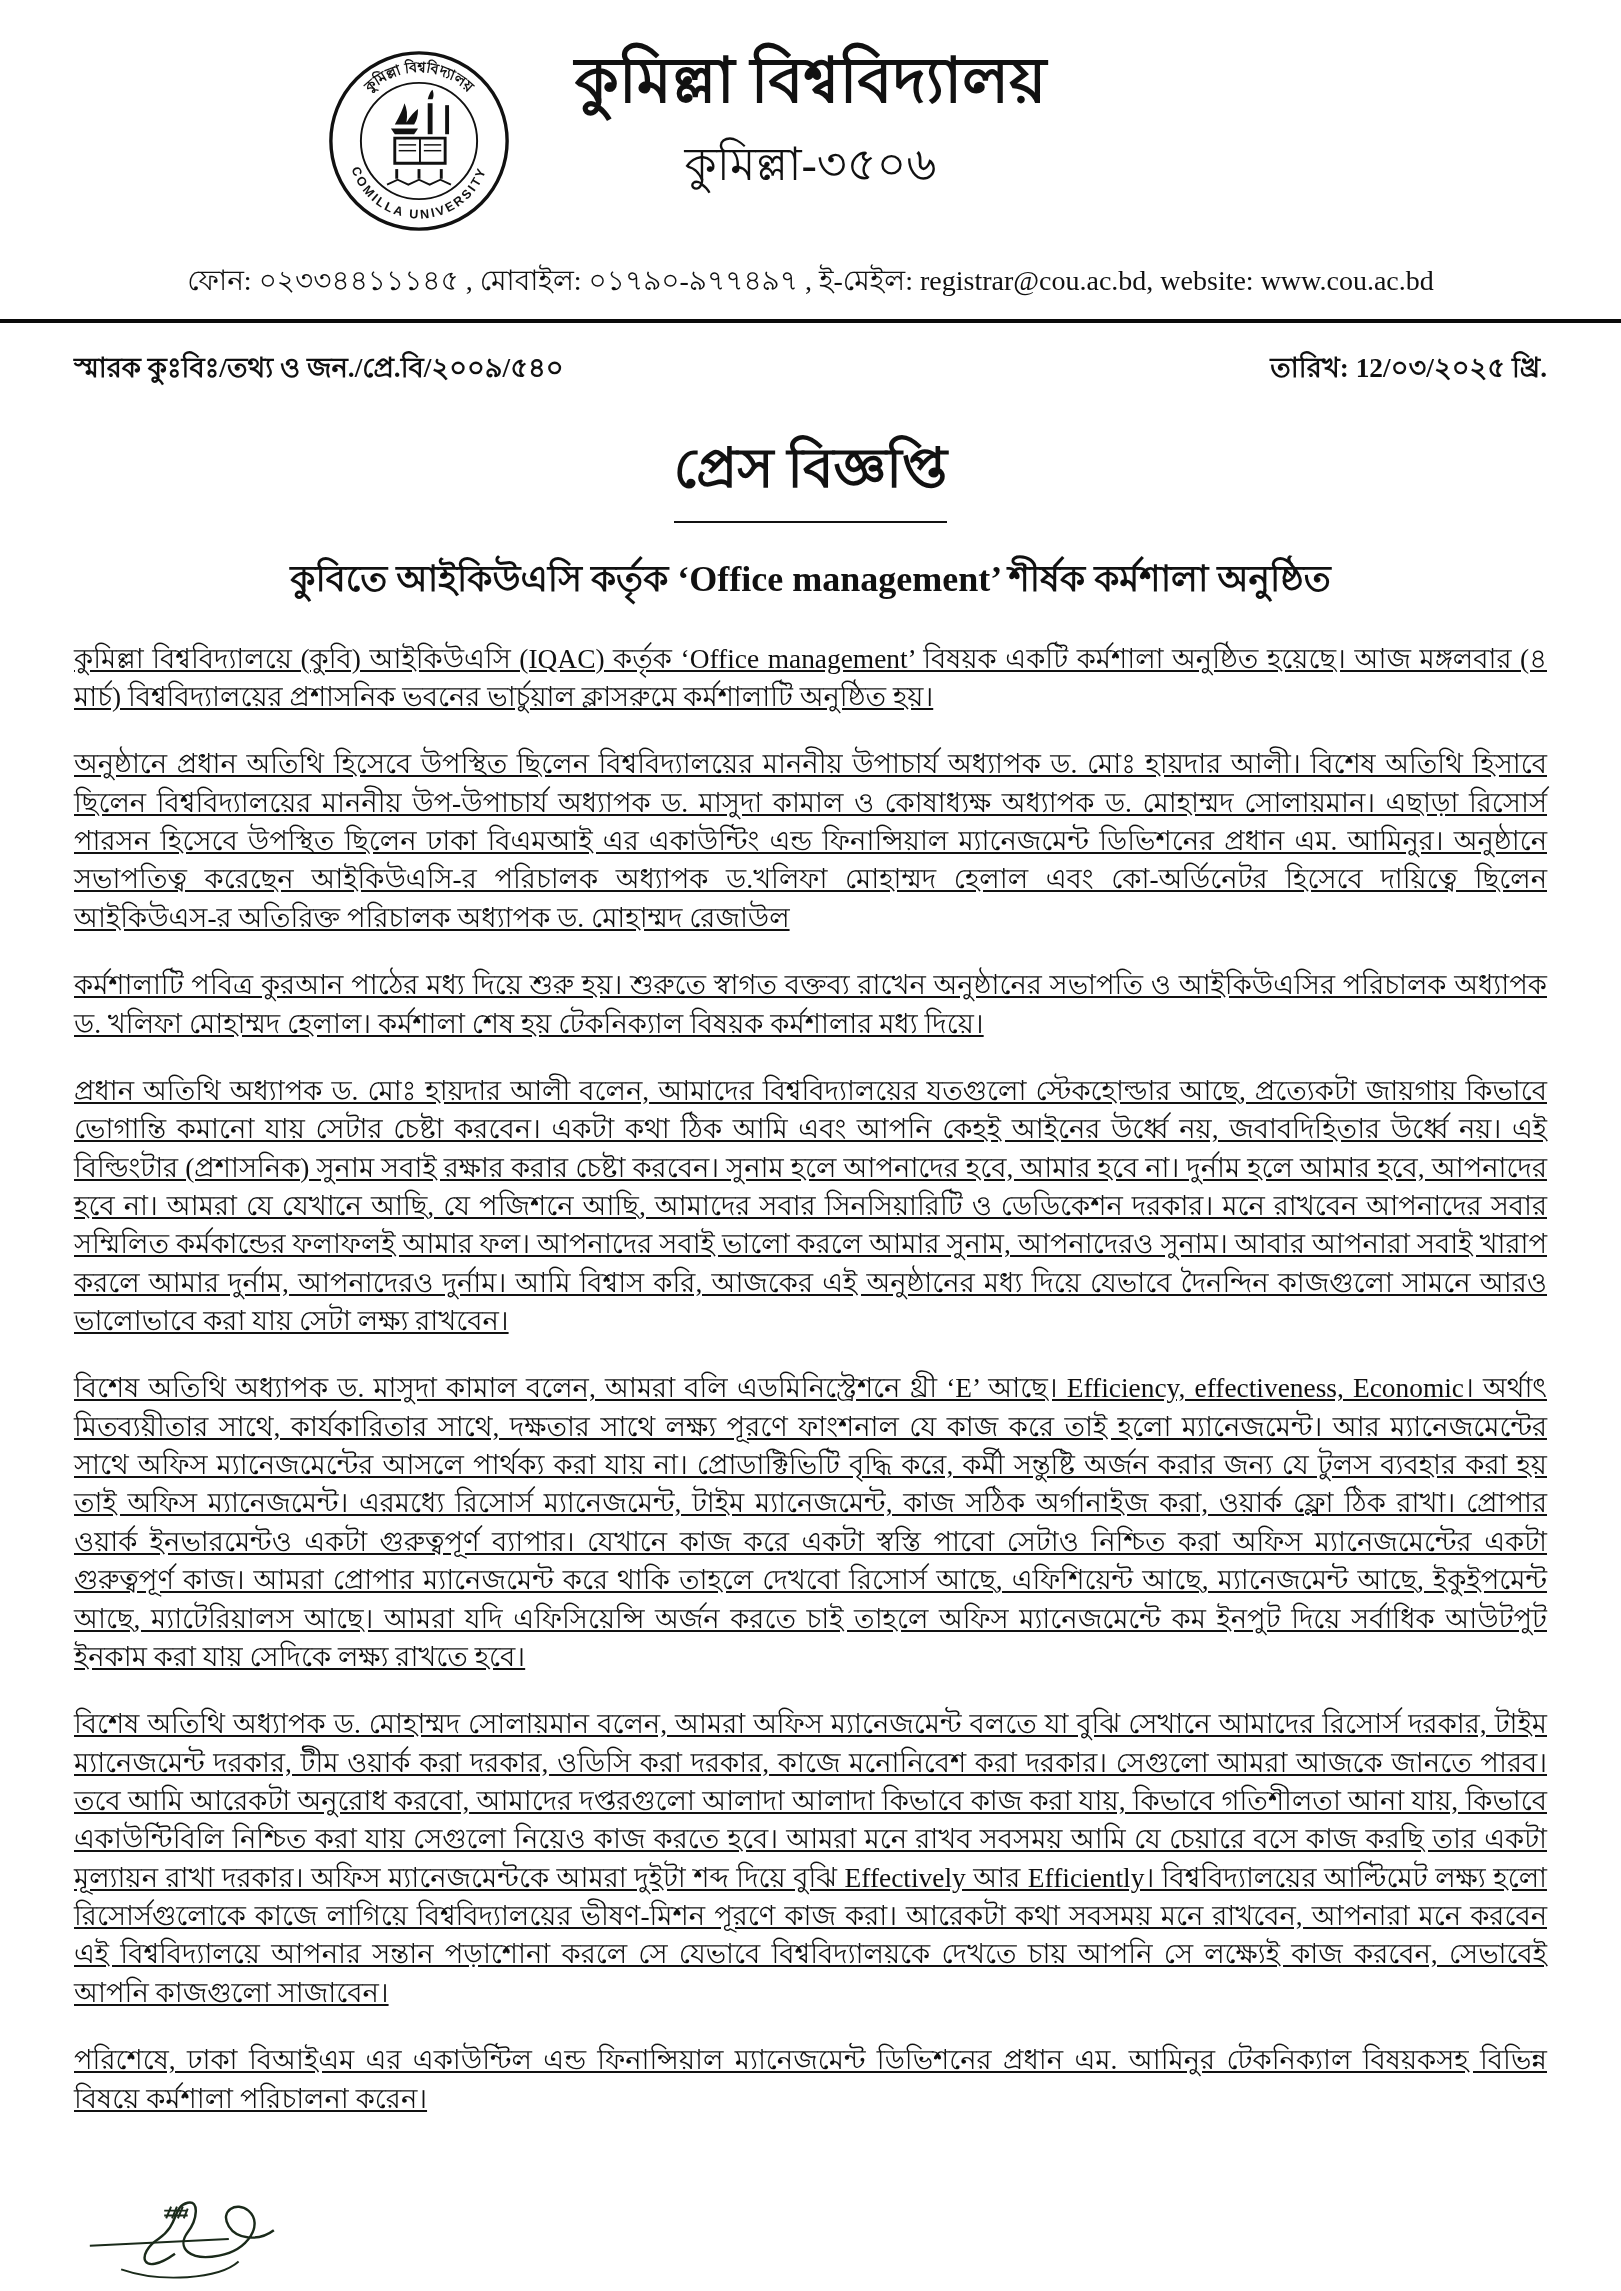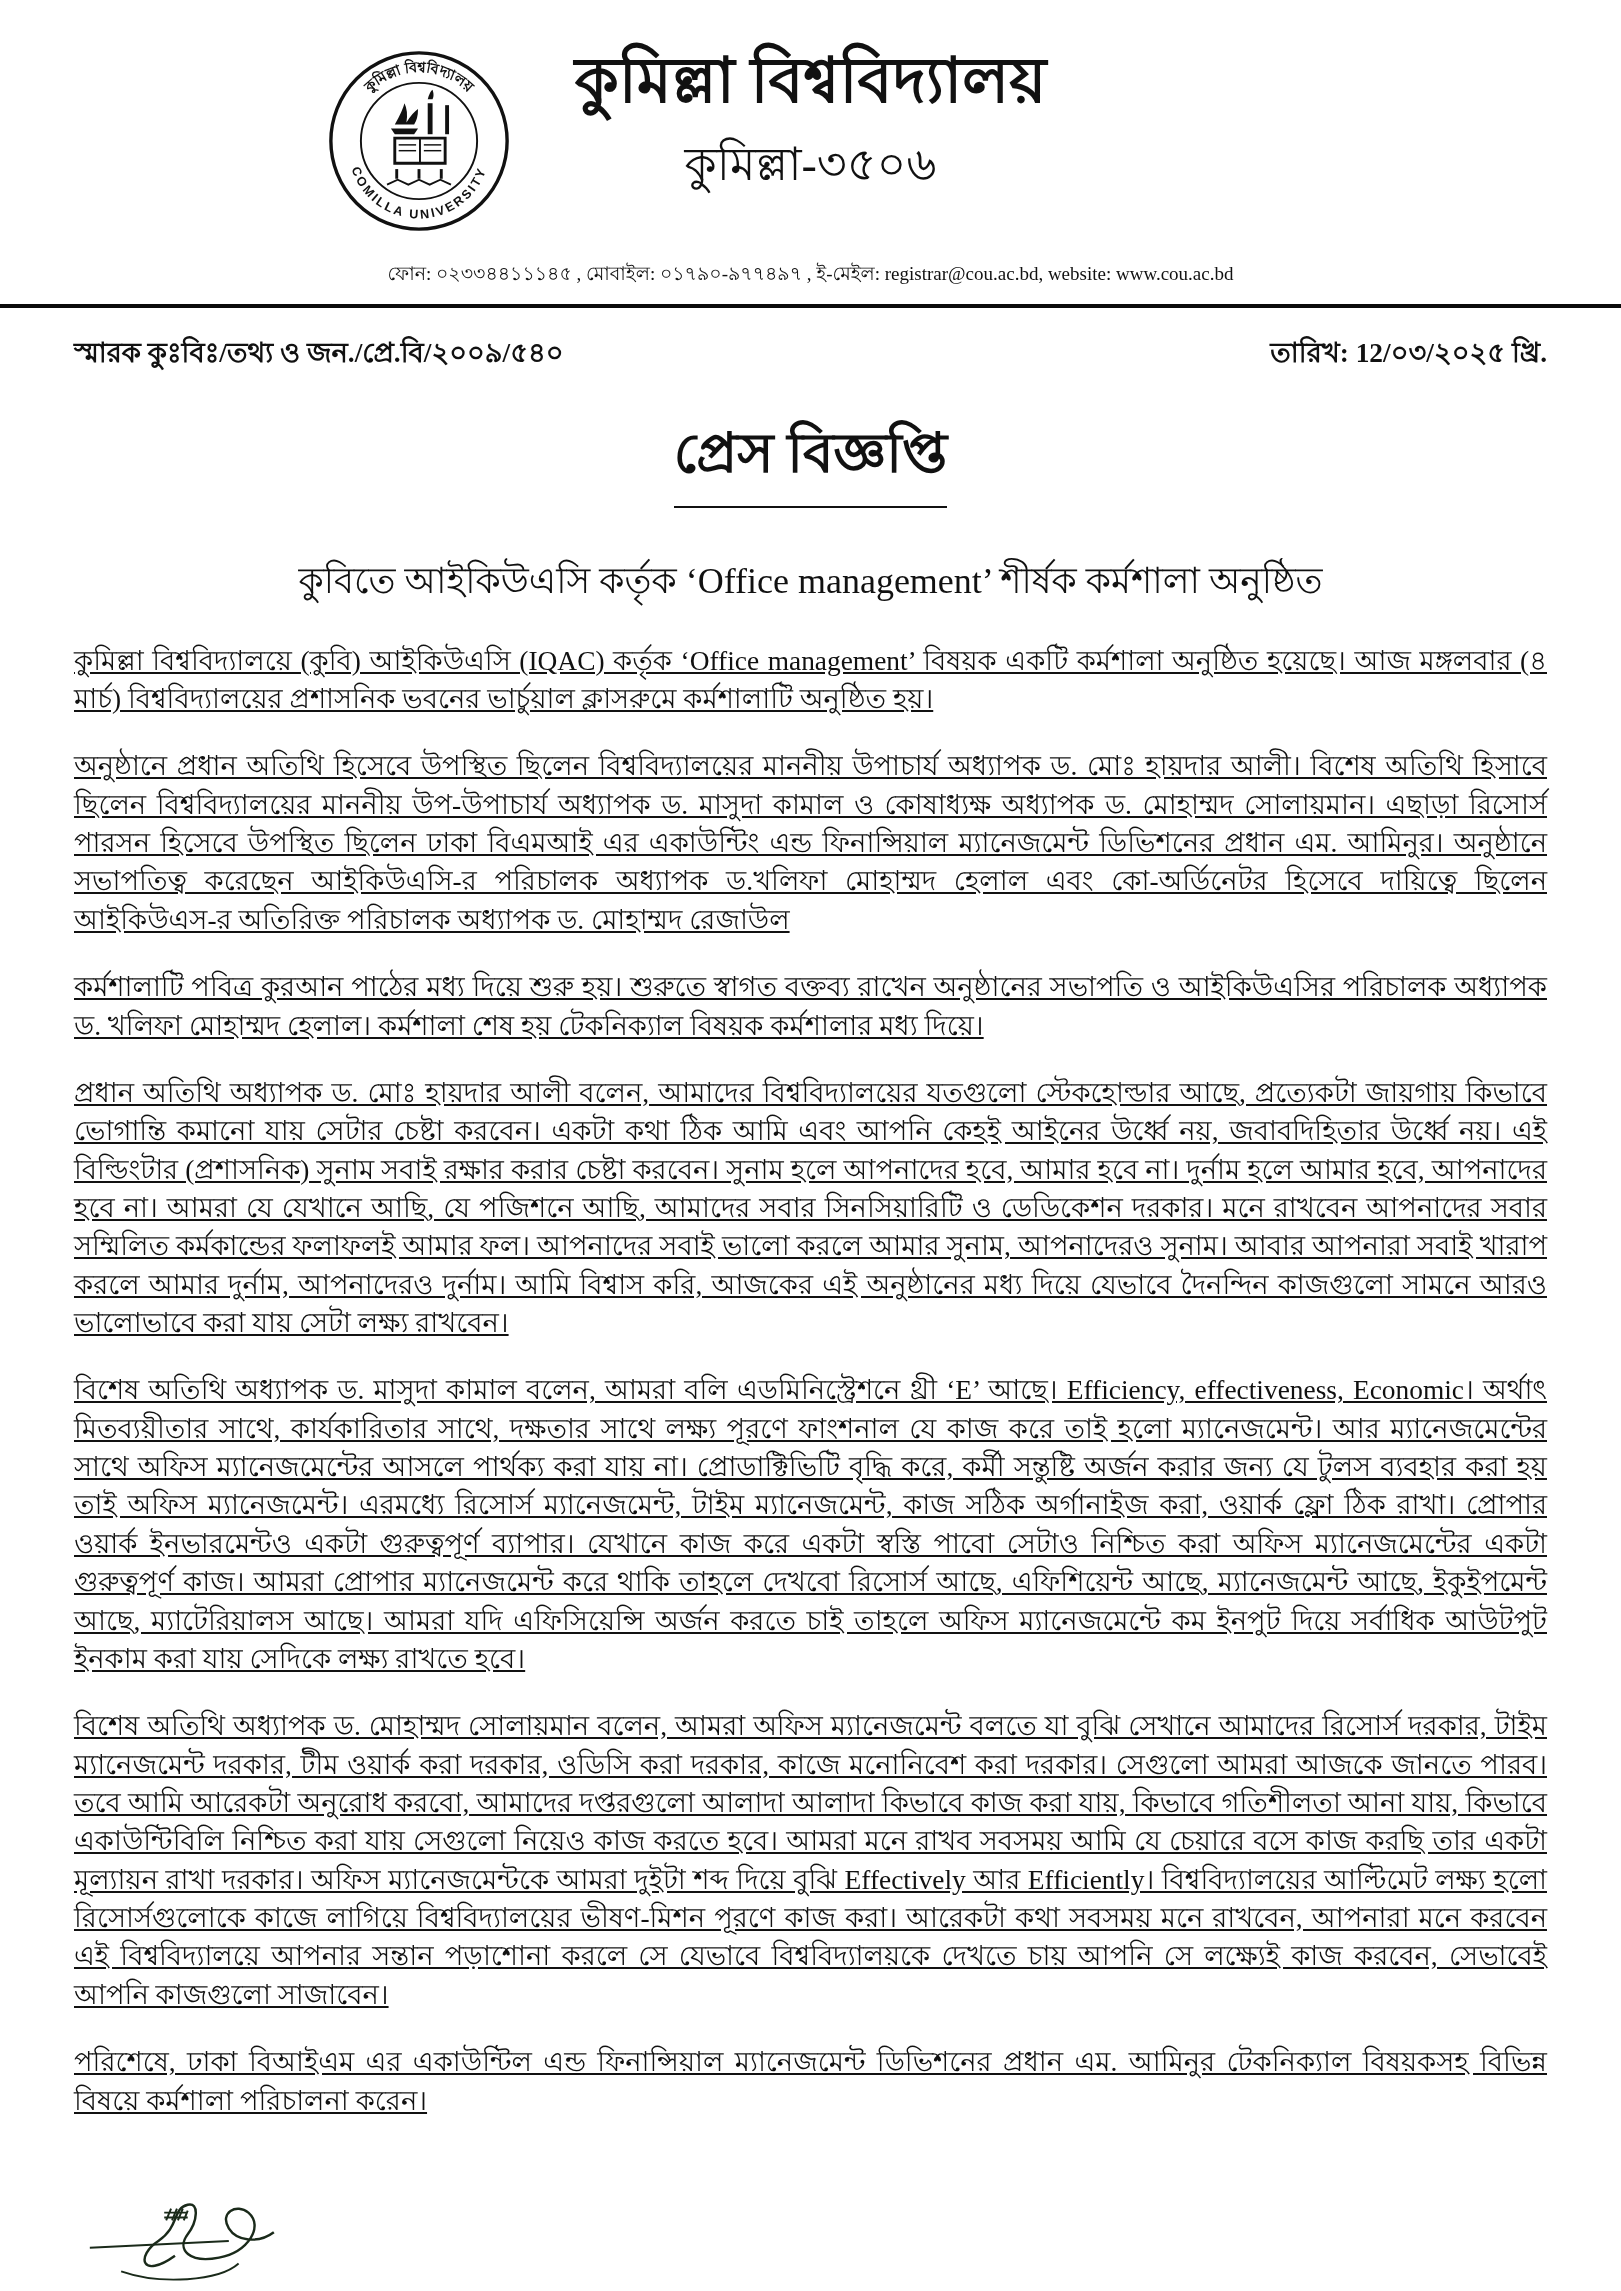--- a/index.html
+++ b/index.html
@@ -20,21 +20,21 @@
   .header { position: relative; text-align: center; min-height: 208px; }
   .logo-wrap { position: absolute; left: 253px; top: 11.8px; width: 184px; height: 184px; }
   .uni-name {
     font-size: 63px;
     font-weight: 700;
     line-height: 1.15;
     padding-top: 7.8px;
     letter-spacing: 0px;
   }
   .uni-location { font-size: 46px; font-weight: 400; margin-top: 12px; }
-  .contact-line { text-align: center; font-size: 19px; margin-top: 13.7px; }
+  .contact-line { text-align: center; font-size: 28px; margin-top: 13.7px; }
   .rule {
     height: 3.9px;
     background: #0a0a0a;
     margin: 13.7px -74px 0 -74px;
   }
   
   .memo-row {
     display: flex;
     justify-content: space-between;
     align-items: baseline;
@@ -47,22 +47,22 @@
   .press-title {
     display: inline-block;
     font-size: 55px;
     font-weight: 700;
     border-bottom: 2.9px solid #111;
     padding-bottom: 3.9px;
   }
   .headline {
     text-align: center;
     font-size: 36px;
-    font-weight: 400;
-    margin-top: 45px;
+    font-weight: 700;
+    margin-top: 28px;
   }
   
   .body-text { margin-top: 9.8px; }
   .para {
     font-size: 27.4px;
     line-height: 1.40;
     text-align: justify;
     margin-top: 29px;
     text-decoration: underline;
   }

